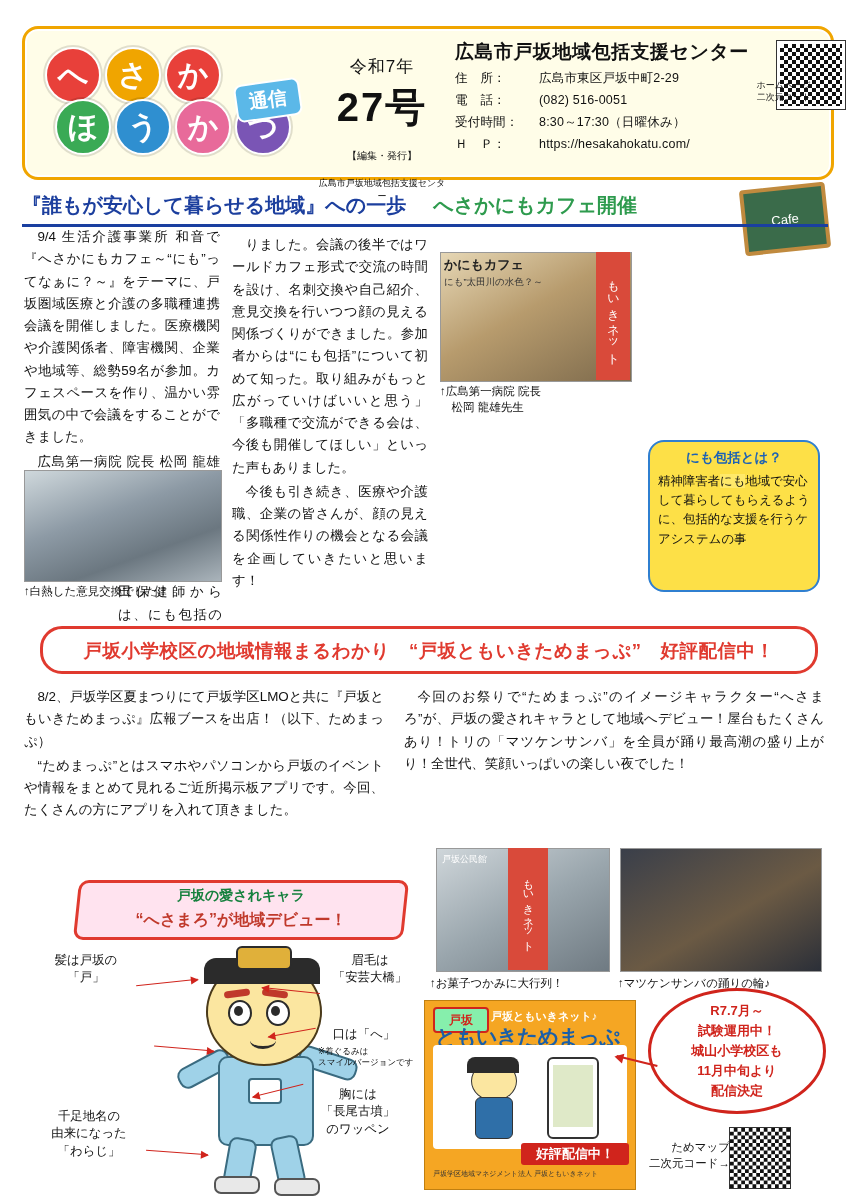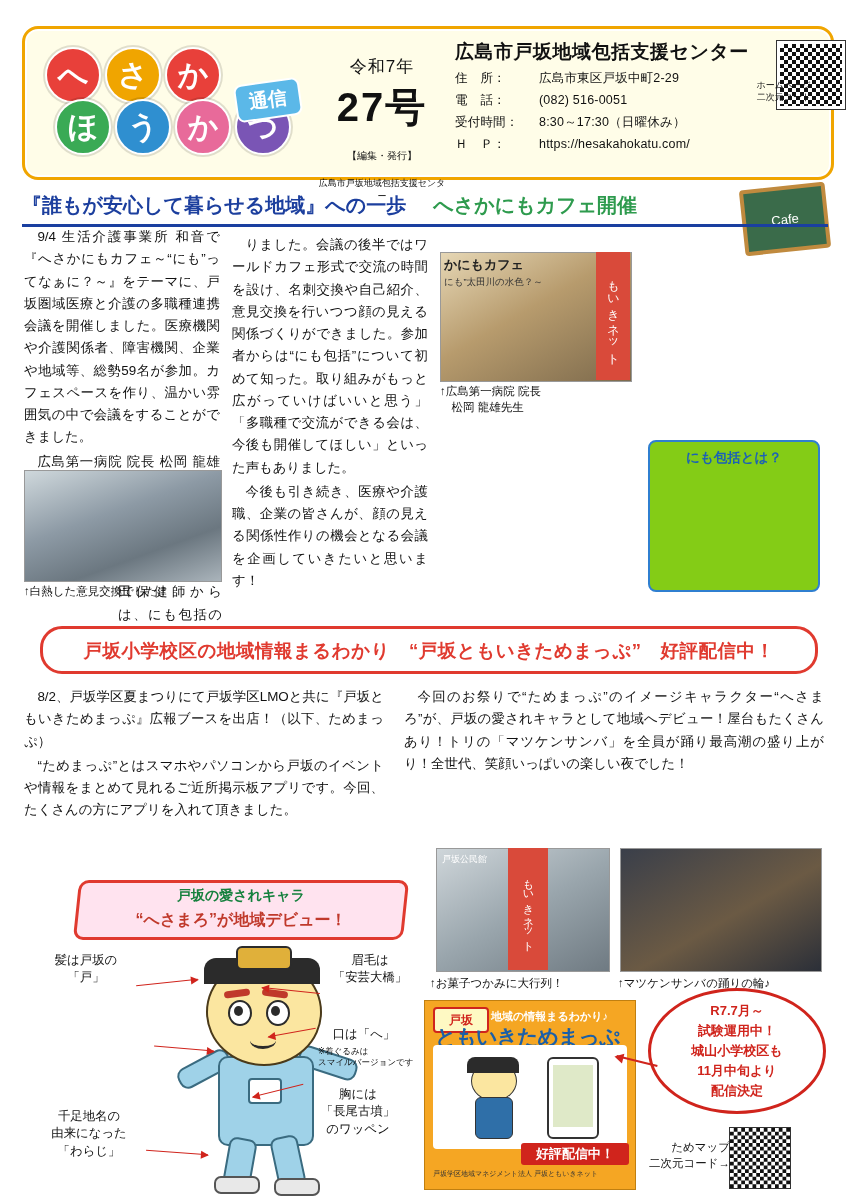--- a/index.html
+++ b/index.html
@@ -93,21 +93,21 @@
 
   .p2-banner{position:absolute;left:596px;top:252px;width:34px;height:128px;
      background:#d94a3a;color:#fff;font-size:12px;writing-mode:vertical-rl;
      display:flex;align-items:center;justify-content:center;letter-spacing:1px;}
   .p2-label{position:absolute;left:444px;top:256px;font-size:13px;font-weight:bold;color:#222;}
   .p2-sub{position:absolute;left:444px;top:276px;font-size:9.5px;color:#333;}
 
   
   .bluebox{
     position:absolute;left:648px;top:440px;width:172px;height:152px;
-    border:2px solid #2f7fd0;border-radius:8px;background:#84cc16;
+    border:2px solid #2f7fd0;border-radius:16px;background:#fde047;
     padding:6px 8px;box-sizing:border-box;font-size:12.4px;line-height:1.55;
   }
   .bluebox .bb-title{color:#1c62b5;font-weight:bold;font-size:13.5px;text-align:center;margin-bottom:3px;}
   .bluebox .hl{background:#ffe96a;}
 
   
   .head2{
     position:absolute;left:40px;top:626px;width:772px;height:42px;
     border:3px solid #e03a2f;border-radius:22px;background:#fff;
     display:flex;align-items:center;justify-content:center;
@@ -159,21 +159,21 @@
   .p3-cap{left:430px;top:976px;width:200px;font-size:11.5px;}
   .p4{left:620px;top:848px;width:200px;height:122px;background:linear-gradient(150deg,#3a3f4a,#6b5a44 55%,#2b2f38);}
   .p4-cap{left:618px;top:976px;width:210px;font-size:11.5px;}
 
   .p3-banner{position:absolute;left:508px;top:848px;width:40px;height:122px;background:#d94a3a;color:#fff;
      font-size:11px;writing-mode:vertical-rl;display:flex;align-items:center;justify-content:center;}
 
   
   .flyer{position:absolute;left:424px;top:1000px;width:210px;height:188px;background:#f5a623;border:1px solid #c07f10;}
   .fl-white{position:absolute;left:8px;top:44px;width:194px;height:104px;background:#fff;border-radius:4px;}
-  .fl-tag{position:absolute;left:8px;top:6px;width:52px;height:22px;background:#fef9c3;border:2px solid #d0241c;border-radius:4px;
+  .fl-tag{position:absolute;left:8px;top:6px;width:52px;height:22px;background:#86efac;border:2px solid #d0241c;border-radius:4px;
      color:#d0241c;font-size:12px;font-weight:bold;display:flex;align-items:center;justify-content:center;}
   .fl-sub{position:absolute;left:66px;top:8px;font-size:11px;color:#fff;font-weight:bold;}
   .fl-title{position:absolute;left:10px;top:22px;font-size:21px;font-weight:bold;color:#1a5fa8;letter-spacing:-1px;}
   .fl-chara{position:absolute;left:40px;top:60px;width:56px;height:76px;}
   .fl-c-head{position:absolute;left:6px;top:0;width:44px;height:38px;border-radius:50%;background:#fbe6a0;border:1px solid #333;}
   .fl-c-hat{position:absolute;left:2px;top:-4px;width:52px;height:16px;background:#2b2b2b;border-radius:8px 8px 0 0;}
   .fl-c-body{position:absolute;left:10px;top:36px;width:36px;height:40px;background:#2f6fa8;border:1px solid #333;border-radius:6px;}
   .fl-phone{position:absolute;left:122px;top:56px;width:48px;height:78px;background:#fff;border:2px solid #333;border-radius:6px;}
   .fl-phone-scr{position:absolute;left:4px;top:6px;width:40px;height:62px;background:#dfe9c8;}
   .fl-banner{position:absolute;left:96px;top:142px;width:108px;height:22px;background:#d0241c;color:#fff;font-size:13px;font-weight:bold;
@@ -271,20 +271,21 @@
 
   <div class="photo p2"></div>
   <div class="p2-label">かにもカフェ</div>
   <div class="p2-sub">にも”太田川の水色？～</div>
   <div class="p2-banner">もいきネット</div>
   <div class="ph-caption p2-cap" style="white-space:pre-line">↑広島第一病院 院長
 　松岡 龍雄先生</div>
 
   <div class="bluebox">
     <div class="bb-title">にも包括とは？</div>
+    <div><span>精神障害者</span><span class="hl">にも</span><span>地域で安心して暮らしてもらえるように、包括的な支援を行うケアシステムの事</span></div>
   </div>
 
   <div class="head2">戸坂小学校区の地域情報まるわかり　“戸坂ともいきためまっぷ”　好評配信中！</div>
 
   <div class="col colD">
     <p>8/2、戸坂学区夏まつりにて戸坂学区LMOと共に『戸坂ともいきためまっぷ』広報ブースを出店！（以下、ためまっぷ）</p>
     <p>“ためまっぷ”とはスマホやパソコンから戸坂のイベントや情報をまとめて見れるご近所掲示板アプリです。今回、たくさんの方にアプリを入れて頂きました。</p>
   </div>
   <div class="col colE">
     <p>今回のお祭りで“ためまっぷ”のイメージキャラクター“へさまろ”が、戸坂の愛されキャラとして地域へデビュー！屋台もたくさんあり！トリの「マツケンサンバ」を全員が踊り最高潮の盛り上がり！全世代、笑顔いっぱいの楽しい夜でした！</p>
@@ -345,21 +346,21 @@
   <div class="photo p3"></div>
   <div class="p3-banner">もいきネット</div>
   <div class="tiny-note" style="left:442px;top:854px;color:#fff;font-size:9px">戸坂公民館</div>
   <div class="ph-caption p3-cap">↑お菓子つかみに大行列！</div>
 
   <div class="photo p4"></div>
   <div class="ph-caption p4-cap">↑マツケンサンバの踊りの輪♪</div>
 
   <div class="flyer">
     <div class="fl-tag">戸坂</div>
-    <div class="fl-sub">地域の情報まるわかり♪</div>
+    <div class="fl-sub">戸坂ともいきネット♪</div>
     <div class="fl-title">ともいきためまっぷ</div>
     <div class="fl-white"></div>
     <div class="fl-chara">
       <div class="fl-c-head"></div>
       <div class="fl-c-hat"></div>
       <div class="fl-c-body"></div>
     </div>
     <div class="fl-phone">
       <div class="fl-phone-scr"></div>
     </div>

